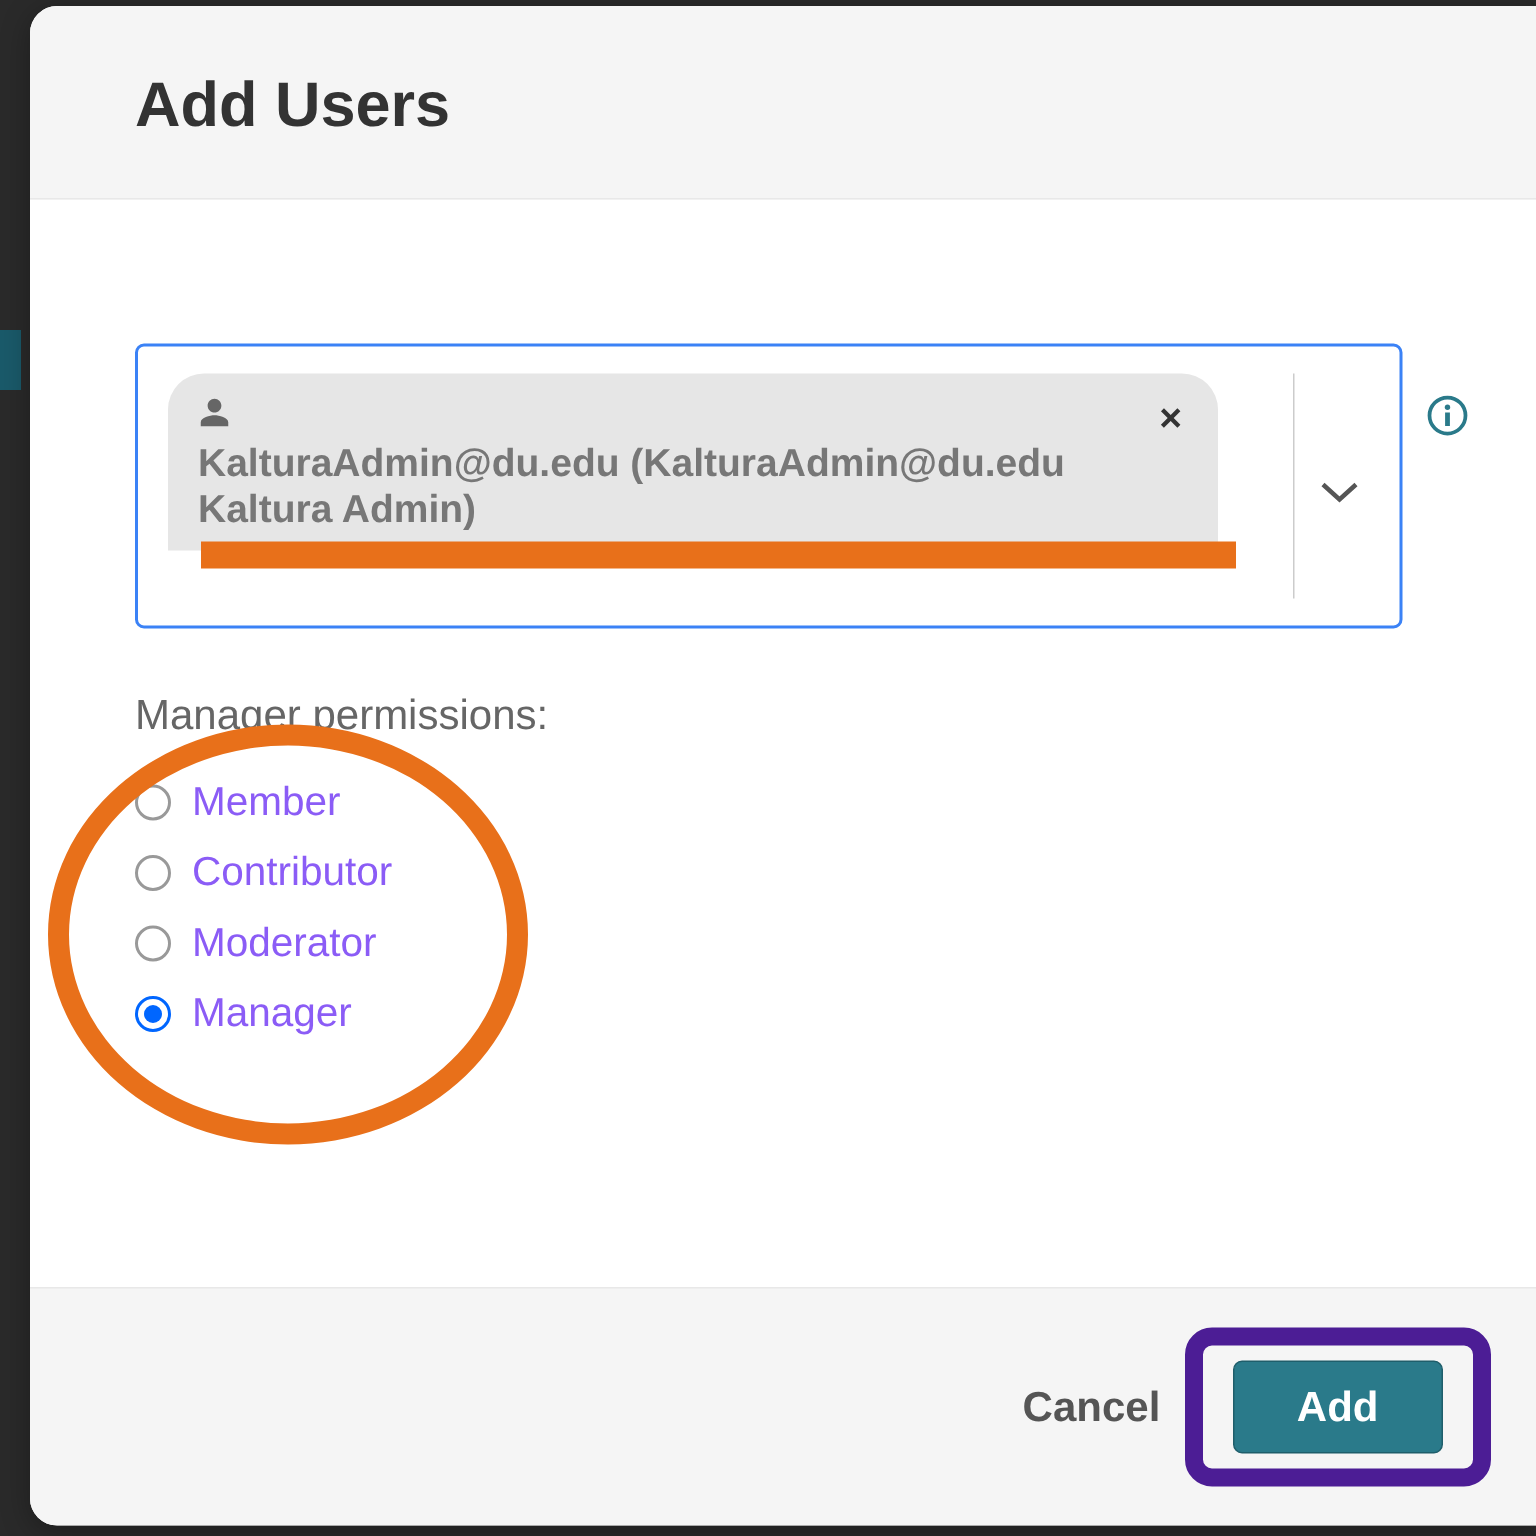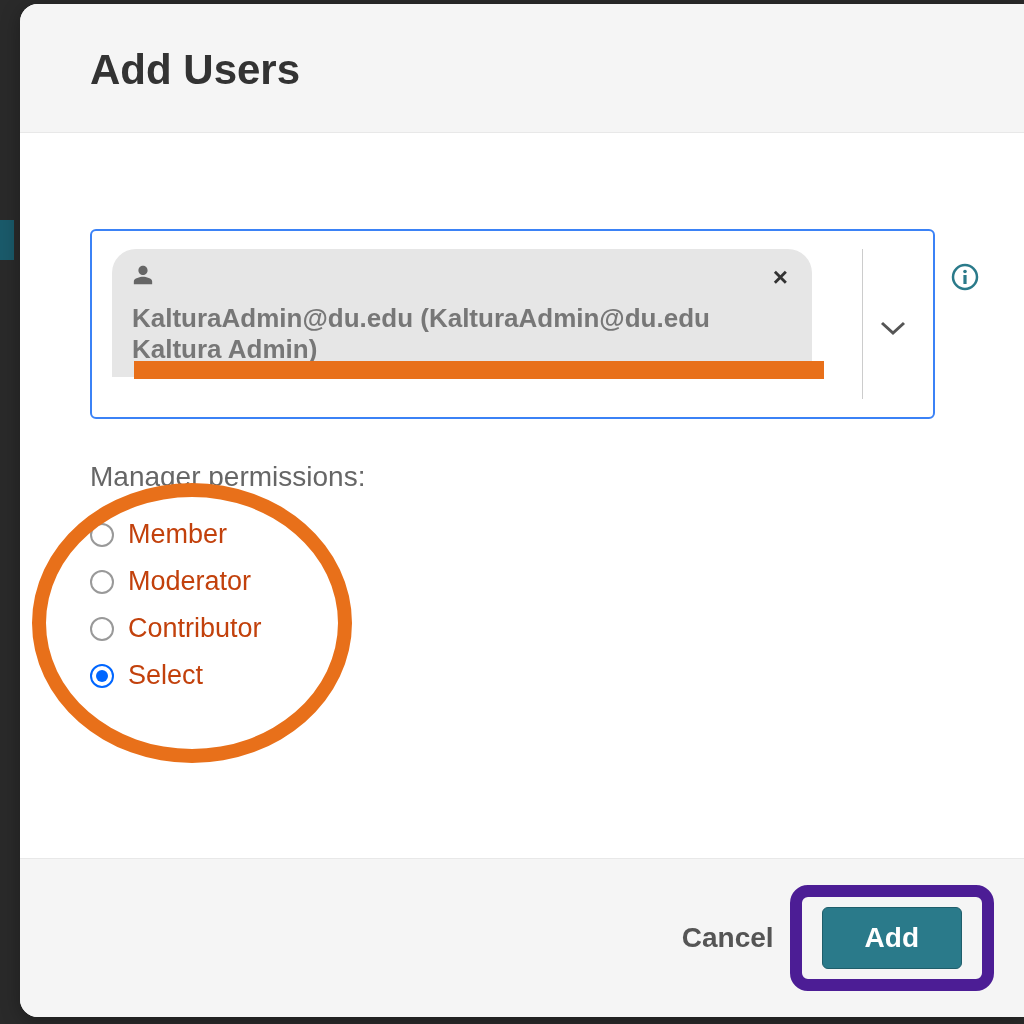--- a/index.html
+++ b/index.html
@@ -85,21 +85,21 @@
       color: #333;
       font-weight: 600;
       cursor: pointer;
       line-height: 1;
       margin-right: 4px;
     }
     .user-chip-text {
       color: #777;
       font-size: 26px;
       font-weight: 600;
-      margin-top: 12px;
+      margin-top: 1px;
     }
     .orange-underline {
       position: absolute;
       left: 42px;
       width: 690px;
       height: 18px;
       background: #e8701a;
       top: 130px;
     }
     .divider-line {
@@ -177,21 +177,21 @@
       height: 12px;
       background: #0066ff;
       border-radius: 50%;
       display: none;
     }
     .radio-circle.selected .radio-dot {
       display: block;
     }
     .radio-label {
       font-size: 27px;
-      color: #c2410c;
+      color: #8b5cf6;
     }
     .modal-footer {
       background: #f5f5f5;
       padding: 26px 30px 26px 70px;
       display: flex;
       justify-content: flex-end;
       align-items: center;
       gap: 8px;
       border-top: 1px solid #e8e8e8;
       position: relative;
@@ -292,33 +292,33 @@
     <div class="radio-group">
       <div class="radio-highlight"></div>
 
       <label class="radio-item">
         <span class="radio-circle"></span>
         <span class="radio-label">Member</span>
       </label>
 
       <label class="radio-item">
         <span class="radio-circle"></span>
-        <span class="radio-label">Moderator</span>
+        <span class="radio-label">Contributor</span>
       </label>
 
       <label class="radio-item">
         <span class="radio-circle"></span>
-        <span class="radio-label">Contributor</span>
+        <span class="radio-label">Moderator</span>
       </label>
 
       <label class="radio-item">
         <span class="radio-circle selected">
             <span class="radio-dot"></span>
           </span>
-        <span class="radio-label">Select</span>
+        <span class="radio-label">Manager</span>
       </label>
 
     </div>
 
   </div>
 
   <div class="modal-footer">
     <button class="cancel-btn">Cancel</button>
     <div class="add-btn-wrap">
       <button class="add-btn">Add</button>

